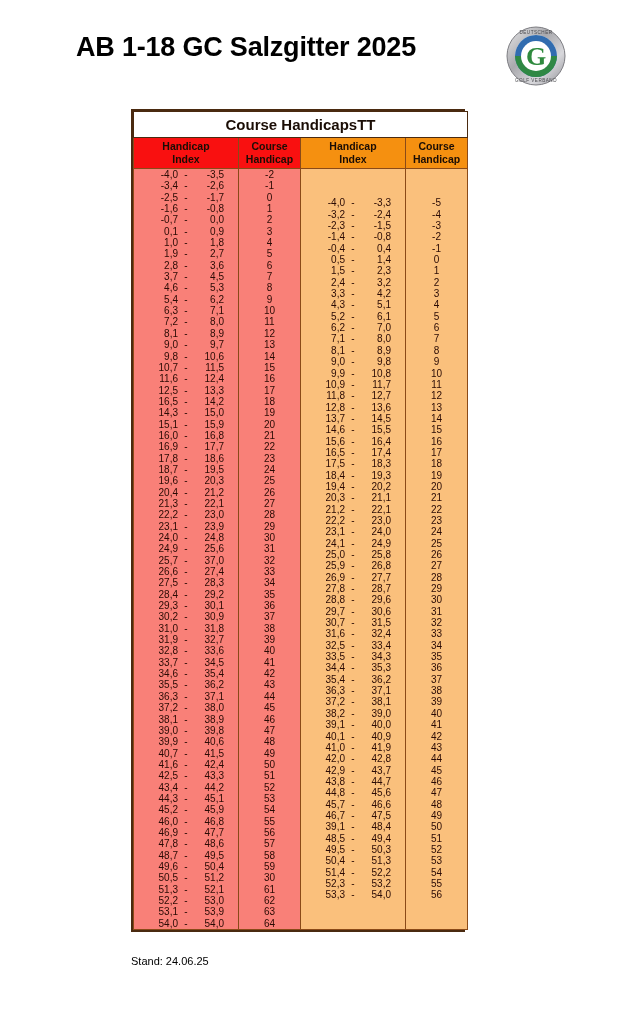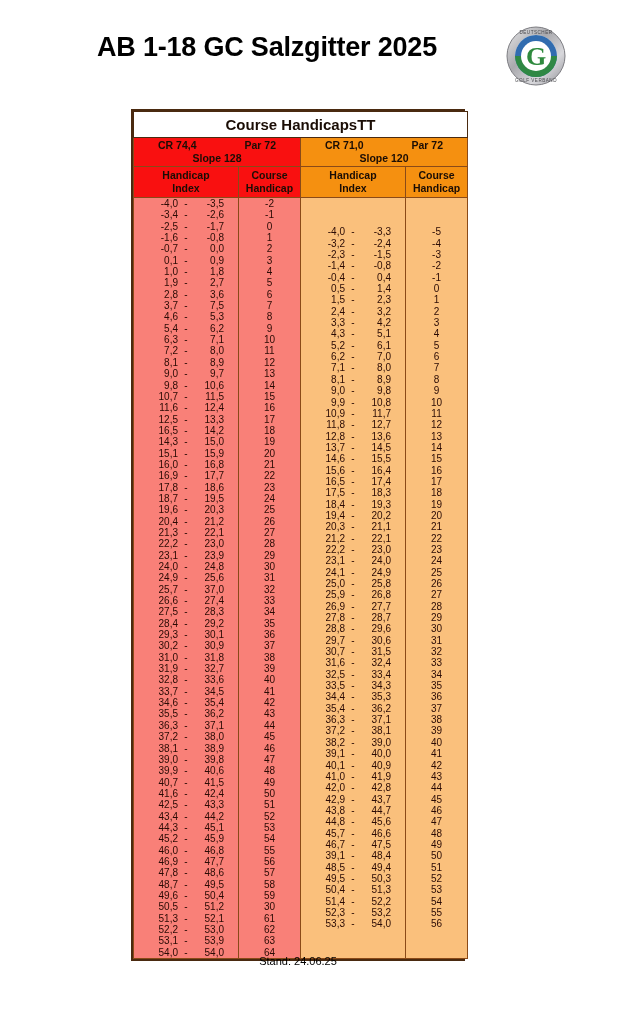--- a/index.html
+++ b/index.html
@@ -27,21 +27,20 @@
     position: absolute;
     left: 0;
     top: 32px;
     width: 492px;
     text-align: center;
     font-size: 27px;
     font-weight: bold;
     color: #000000;
     letter-spacing: -0.2px;
     font-family: "Liberation Sans", sans-serif;
-    padding-left: 21px;
   }
 
   
   .logo-wrap {
     position: absolute;
     left: 506px;
     top: 26px;
     width: 60px;
     height: 60px;
   }
@@ -155,21 +154,21 @@
   
   .col-hi { width: 105px; }
   .col-ch { width: 62px; }
 
   
   .stand-note {
     position: absolute;
     left: 131px;
     top: 955px;
     width: 334px;
-    text-align: center;
+    text-align: left;
     font-size: 11px;
     color: #000000;
     font-family: "Liberation Sans", sans-serif;
   }
 </style>
 </head>
 <body>
 
 <div class="page-header">
   <div class="page-title">AB 1-18 GC Salzgitter 2025</div>
@@ -200,40 +199,20 @@
   <table class="hc-table">
     <colgroup>
       <col class="col-hi">
         <col class="col-ch">
         <col class="col-hi">
         <col class="col-ch">
     </colgroup>
     <tbody>
       <tr>
         <td class="title-cell" colspan="4">Course HandicapsTT</td>
-      </tr>
-      <tr>
-        <td class="crpar-cell crpar-red" colspan="2">
-          <div class="crpar-inner">
-            <div class="crpar-top">
-              <span>CR 74,4</span>
-              <span>Par 72</span>
-            </div>
-            <div>Slope 128</div>
-          </div>
-        </td>
-        <td class="crpar-cell crpar-orange" colspan="2">
-          <div class="crpar-inner">
-            <div class="crpar-top">
-              <span>CR 71,0</span>
-              <span>Par 72</span>
-            </div>
-            <div>Slope 120</div>
-          </div>
-        </td>
       </tr>
       <tr>
         <td class="colhead-cell colhead-red">
           <div>Handicap</div>
           <div>Index</div>
         </td>
         <td class="colhead-cell colhead-red">
           <div>Course</div>
           <div>Handicap</div>
         </td>
@@ -290,21 +269,21 @@
                 <span class="range-hi">2,7</span>
               </div>
               <div class="range-row">
                 <span class="range-lo">2,8</span>
                 <span class="range-dash">-</span>
                 <span class="range-hi">3,6</span>
               </div>
               <div class="range-row">
                 <span class="range-lo">3,7</span>
                 <span class="range-dash">-</span>
-                <span class="range-hi">7,5</span>
+                <span class="range-hi">4,5</span>
               </div>
               <div class="range-row">
                 <span class="range-lo">4,6</span>
                 <span class="range-dash">-</span>
                 <span class="range-hi">5,3</span>
               </div>
               <div class="range-row">
                 <span class="range-lo">5,4</span>
                 <span class="range-dash">-</span>
                 <span class="range-hi">6,2</span>

